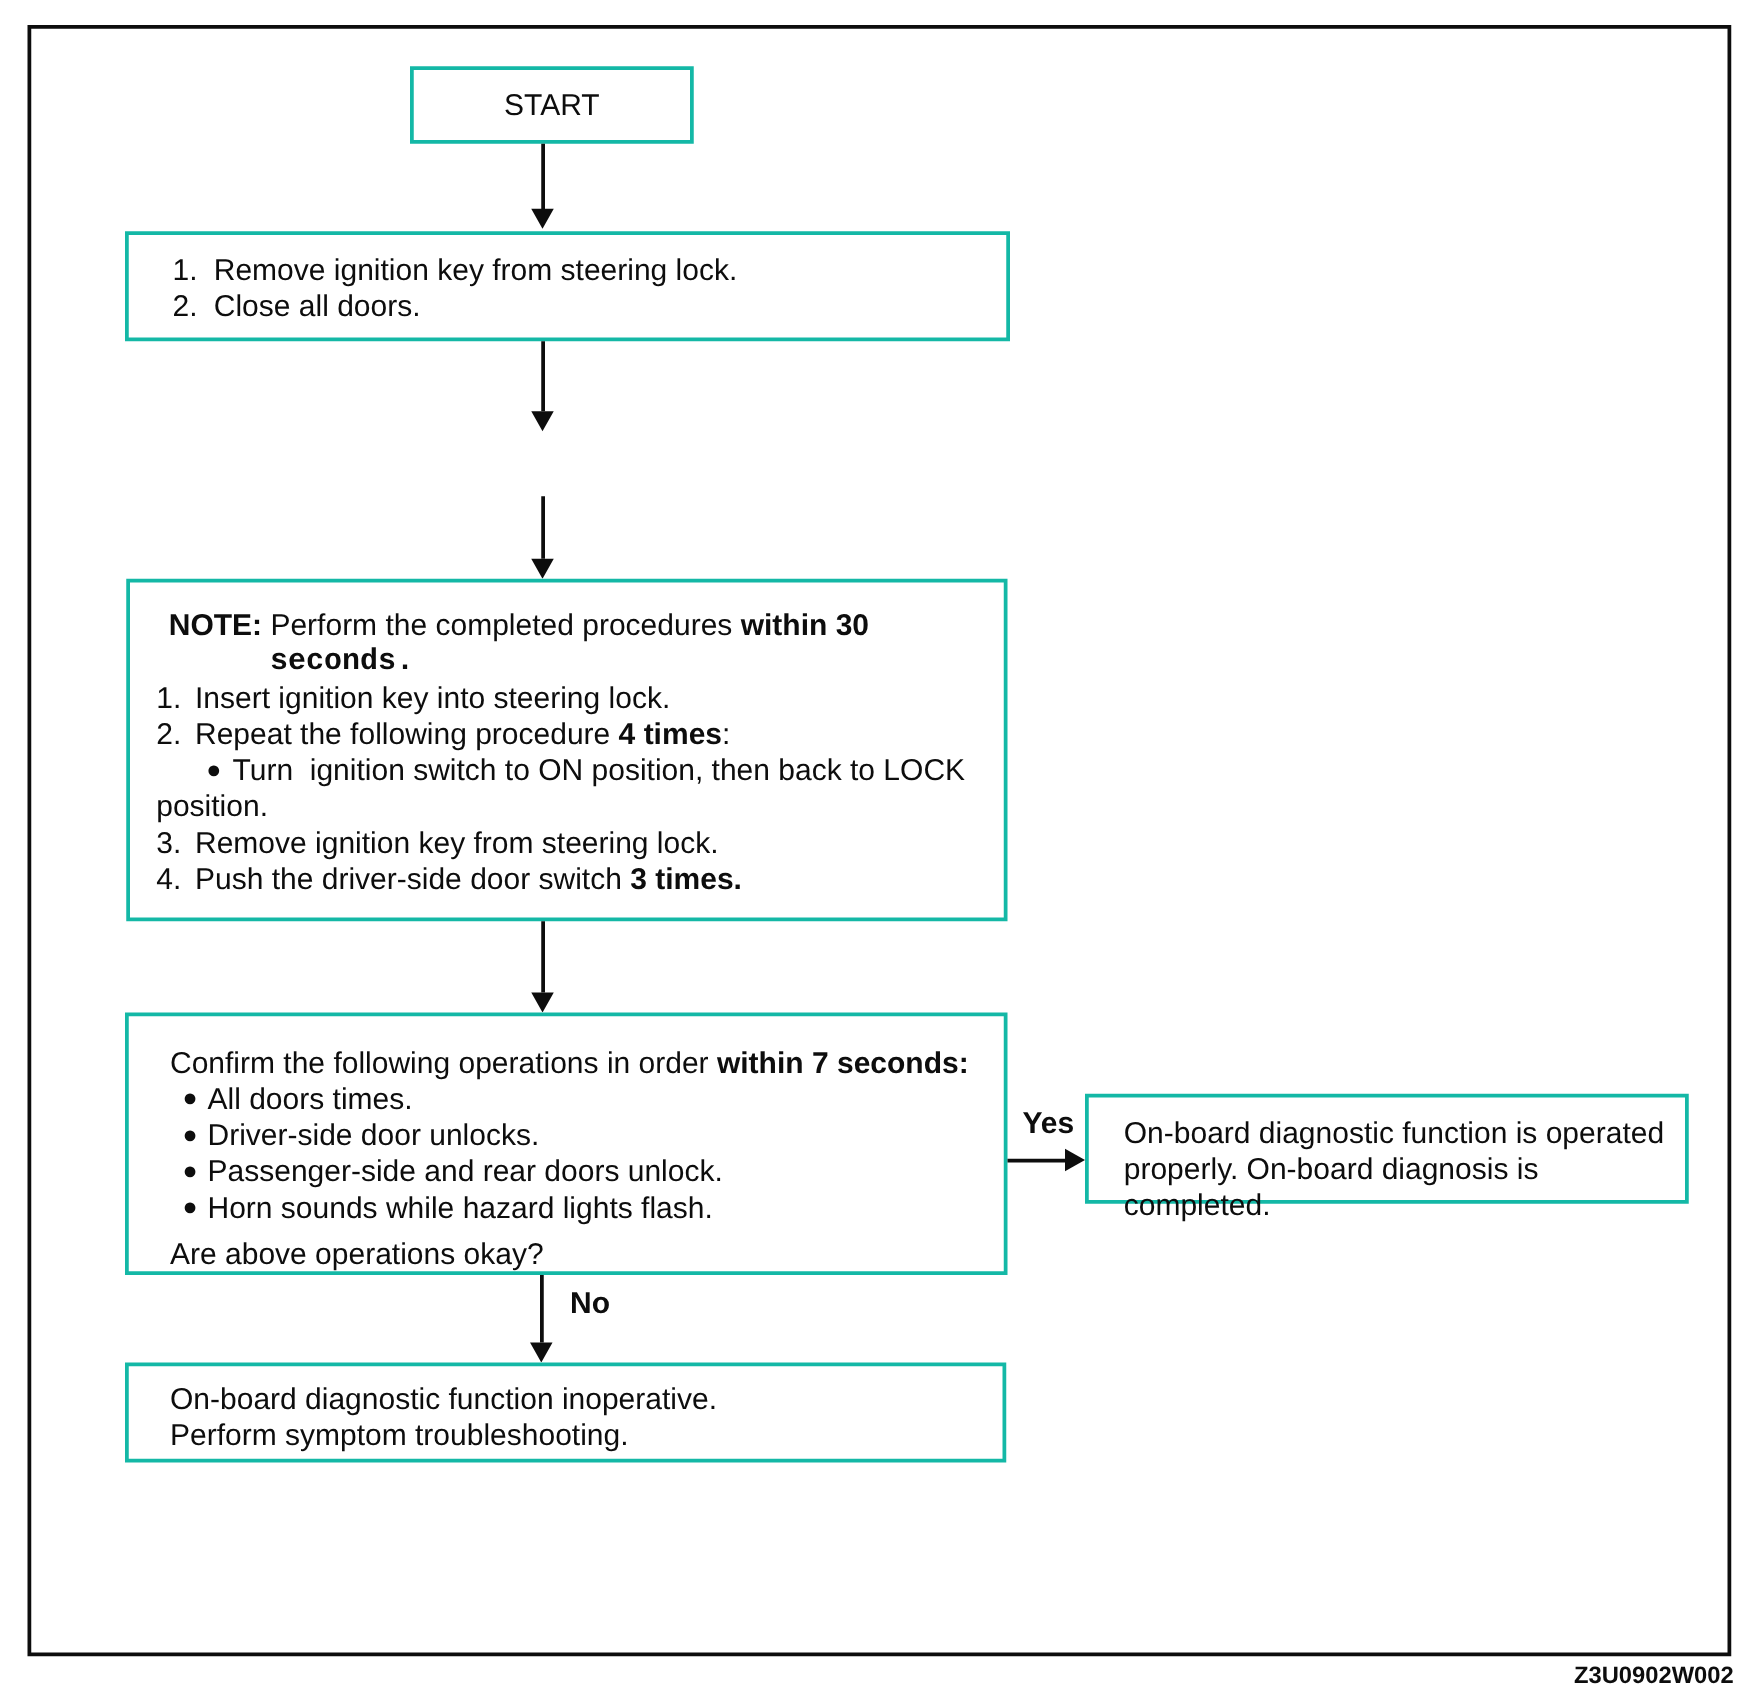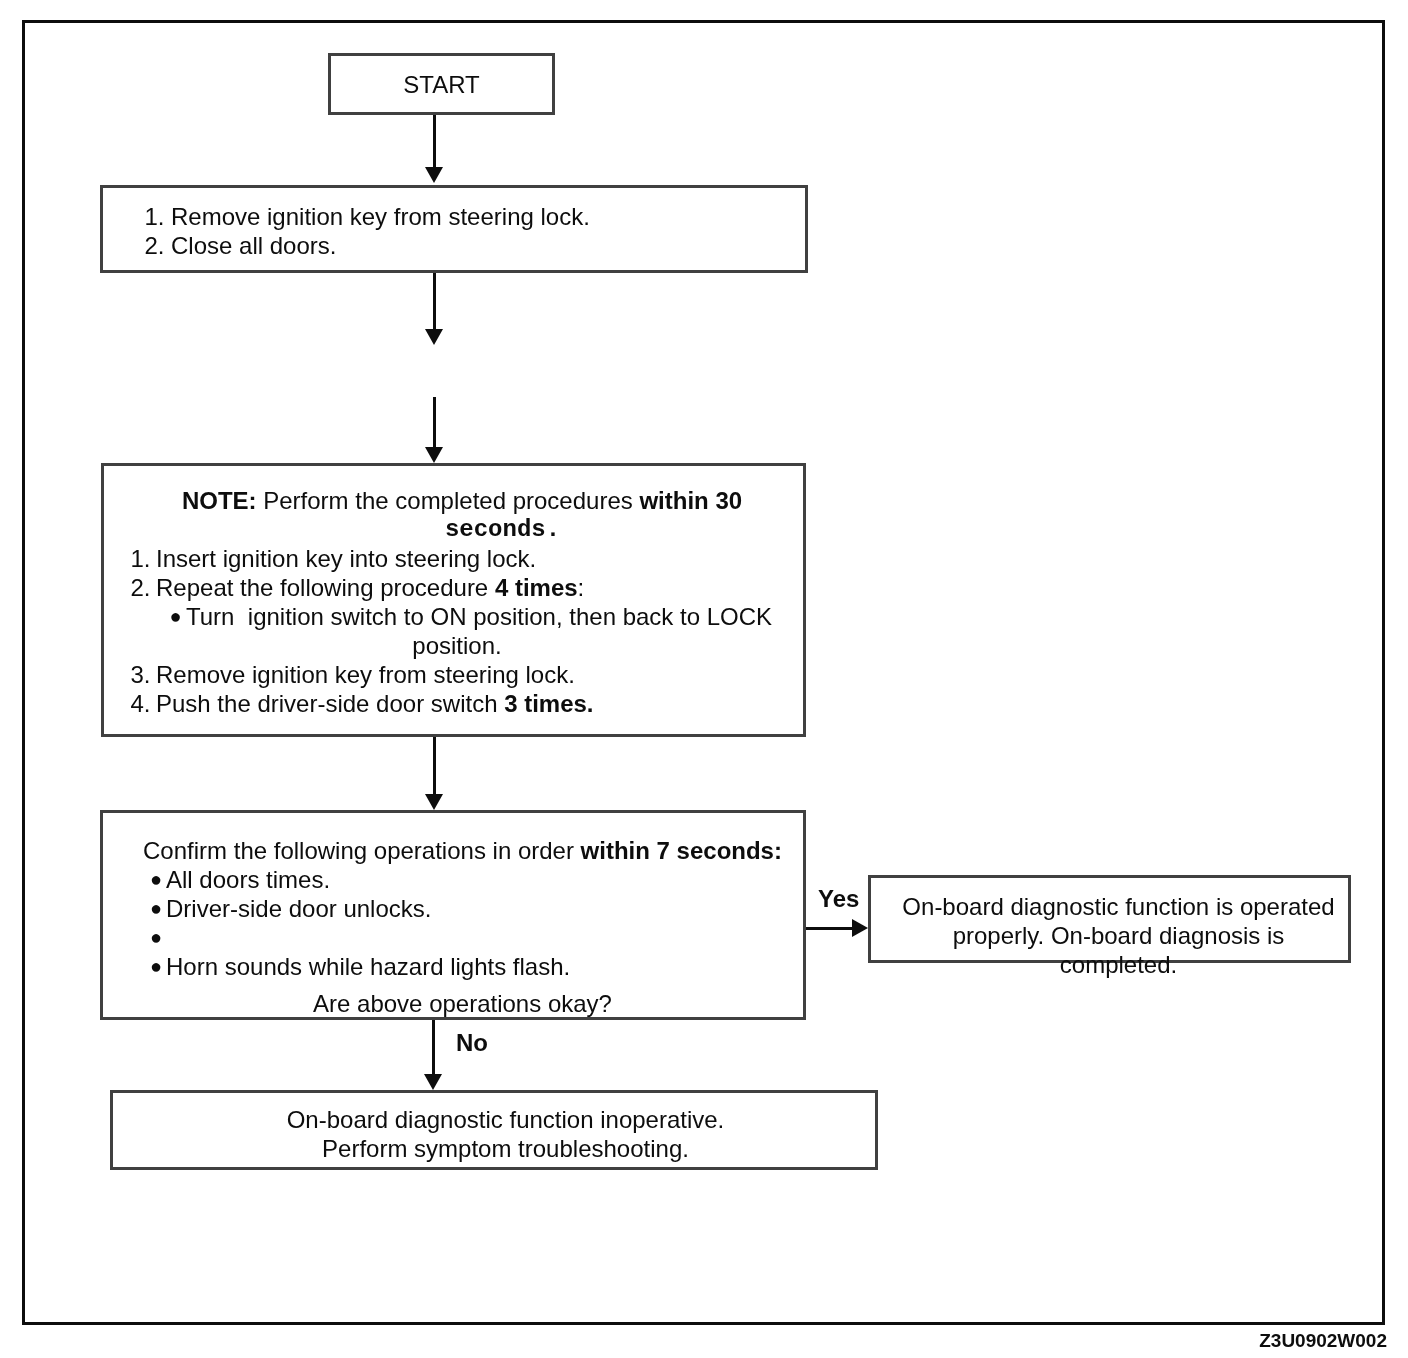--- a/index.html
+++ b/index.html
@@ -6,23 +6,22 @@
   .canvas{
     position:relative;width:1408px;height:1358px;background:#ffffff;
     font-family:"Liberation Sans", sans-serif;color:#0d0d0d;
     font-size:24px;line-height:29px;overflow:hidden;
   }
   .outer-border{
     position:absolute;left:22px;top:20px;width:1363px;height:1305px;
     border:3px solid #0d0d0d;box-sizing:border-box;
   }
   .fbox{
-    position:absolute;border:3px solid #404040;background:#ffffff;
+    position:absolute;border:3px solid #14b8a6;background:#ffffff;
     box-sizing:border-box;
-    text-align:center;
   }
   .b{font-weight:bold;}
   .row{display:flex;align-items:flex-start;}
   .num{flex:0 0 31px;}
   .numA{flex:0 0 33px;}
   .dotcol{flex:0 0 21px;font-size:20px;}
   .dotcolD{flex:0 0 20px;font-size:20px;}
   .pre{white-space:pre-wrap;}
   .vline{position:absolute;width:3px;background:#0d0d0d;}
   .hline{position:absolute;height:3px;background:#0d0d0d;}
@@ -105,20 +104,21 @@
     <div class="row" style="margin-left:10px;">
       <span class="dotcolD">●</span>
         <span>All doors times.</span>
     </div>
     <div class="row" style="margin-left:10px;">
       <span class="dotcolD">●</span>
         <span>Driver-side door unlocks.</span>
     </div>
     <div class="row" style="margin-left:10px;">
       <span class="dotcolD">●</span>
+        <span>Passenger-side and rear doors unlock.</span>
     </div>
     <div class="row" style="margin-left:10px;">
       <span class="dotcolD">●</span>
         <span>Horn sounds while hazard lights flash.</span>
     </div>
     <div style="margin-top:8px;">Are above operations okay?</div>
   </div>
 
   <div class="hline" style="left:806px;top:927px;width:48px;"></div>
   <div class="head-right" style="left:852px;top:919px;"></div>
@@ -126,20 +126,20 @@
 
   <div class="fbox" style="left:868px;top:875px;width:483px;height:88px;padding:14px 10px 0 28px;">
     <div>On-board diagnostic function is operated</div>
     <div>properly. On-board diagnosis is completed.</div>
   </div>
 
   <div class="vline" style="left:432px;top:1020px;height:54px;"></div>
   <div class="head-down" style="left:424px;top:1074px;"></div>
   <div class="branch-label" style="left:456px;top:1030px;">No</div>
 
-  <div class="fbox" style="left:110px;top:1090px;width:768px;height:80px;padding:12px 10px 0 33px;">
+  <div class="fbox" style="left:100px;top:1090px;width:705px;height:80px;padding:12px 10px 0 33px;">
     <div>On-board diagnostic function inoperative.</div>
     <div>Perform symptom troubleshooting.</div>
   </div>
 
   <div class="code-label" style="right:21px;top:1330px;">Z3U0902W002</div>
 
 </div>
 
 </body></html>

